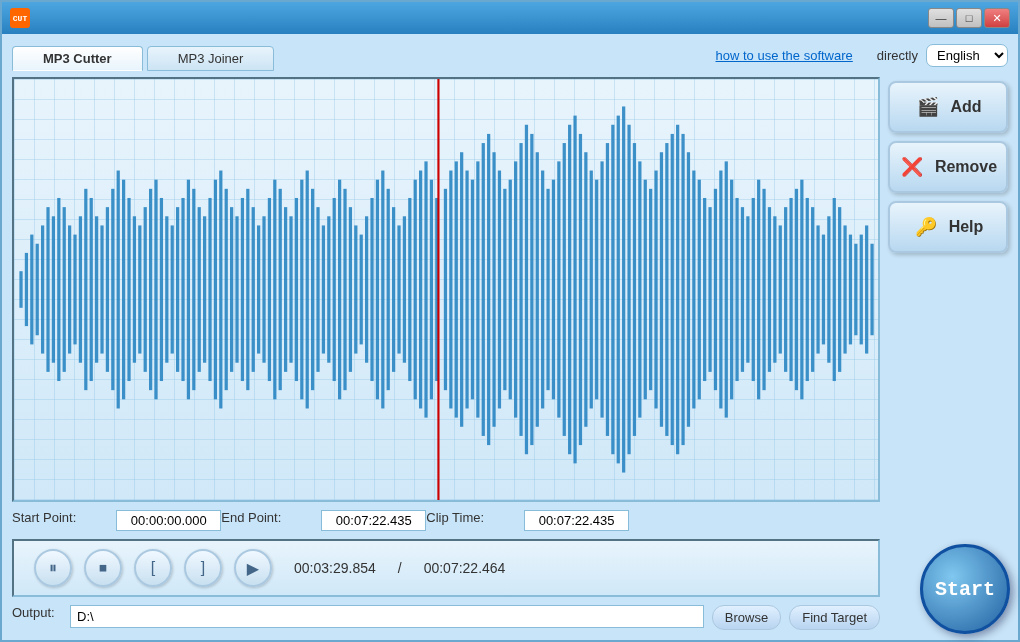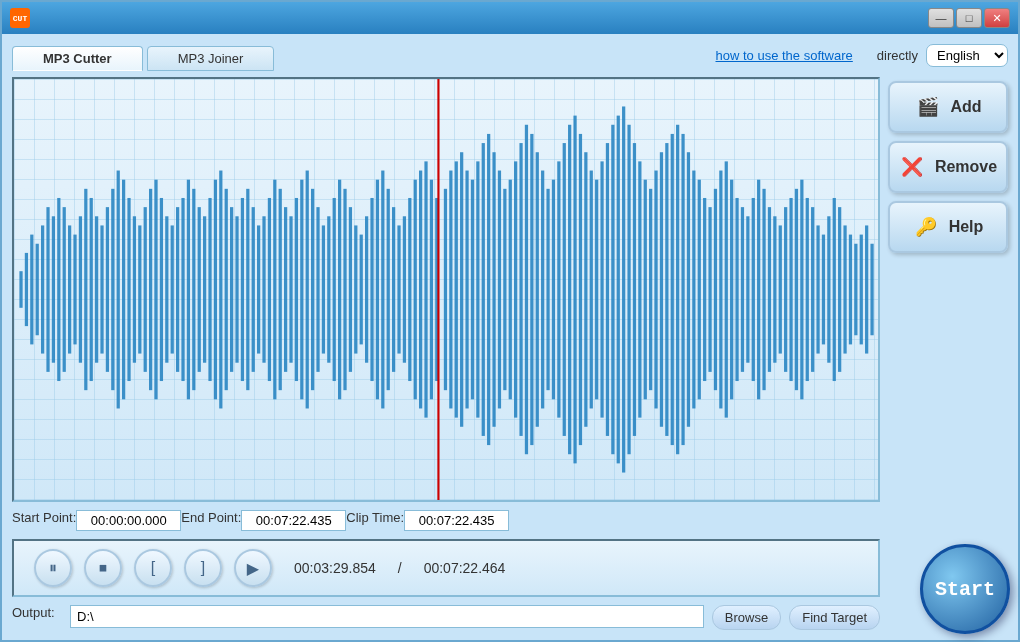--- a/index.html
+++ b/index.html
@@ -207,20 +207,21 @@
       color: #333;
       white-space: nowrap;
     }
     .time-input {
       border: 1px solid #88bcd8;
       background: white;
       padding: 2px 6px;
       font-size: 13px;
       width: 105px;
       text-align: center;
+      margin-left: 40px;
     }
 
     
     .format-hint {
       font-size: 12px;
       color: #444;
       padding: 2px 0;
     }
 
     

